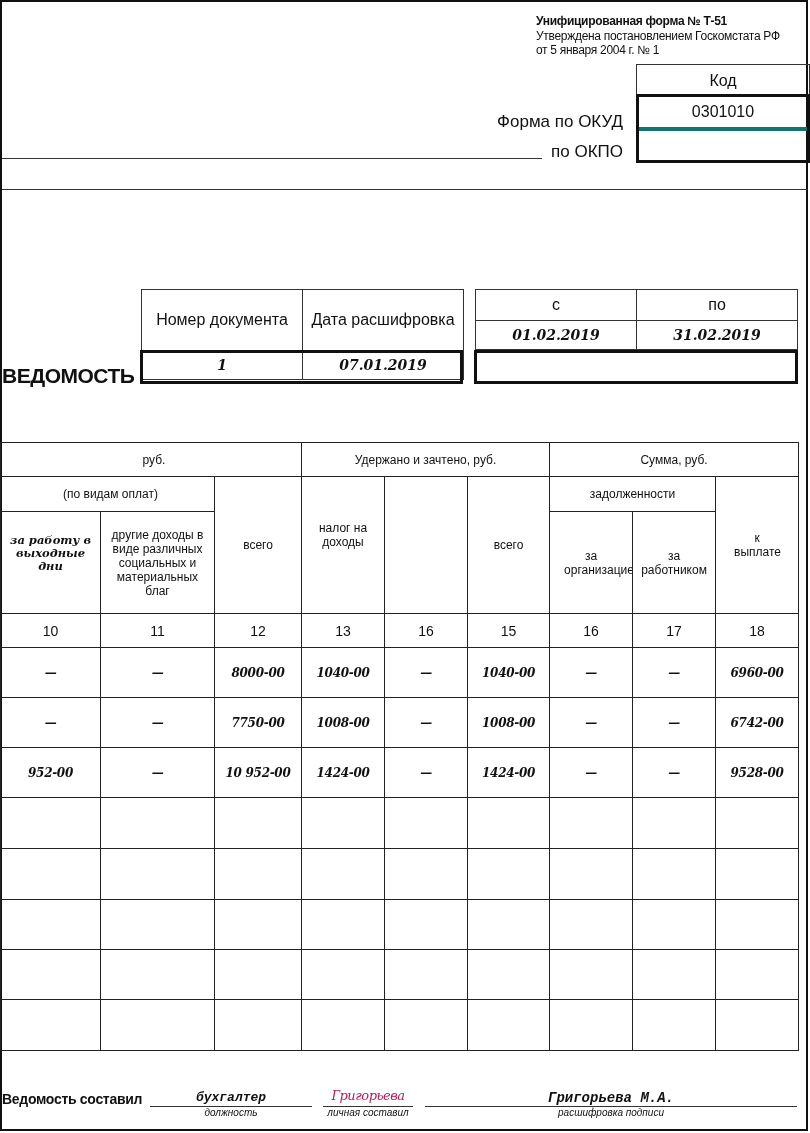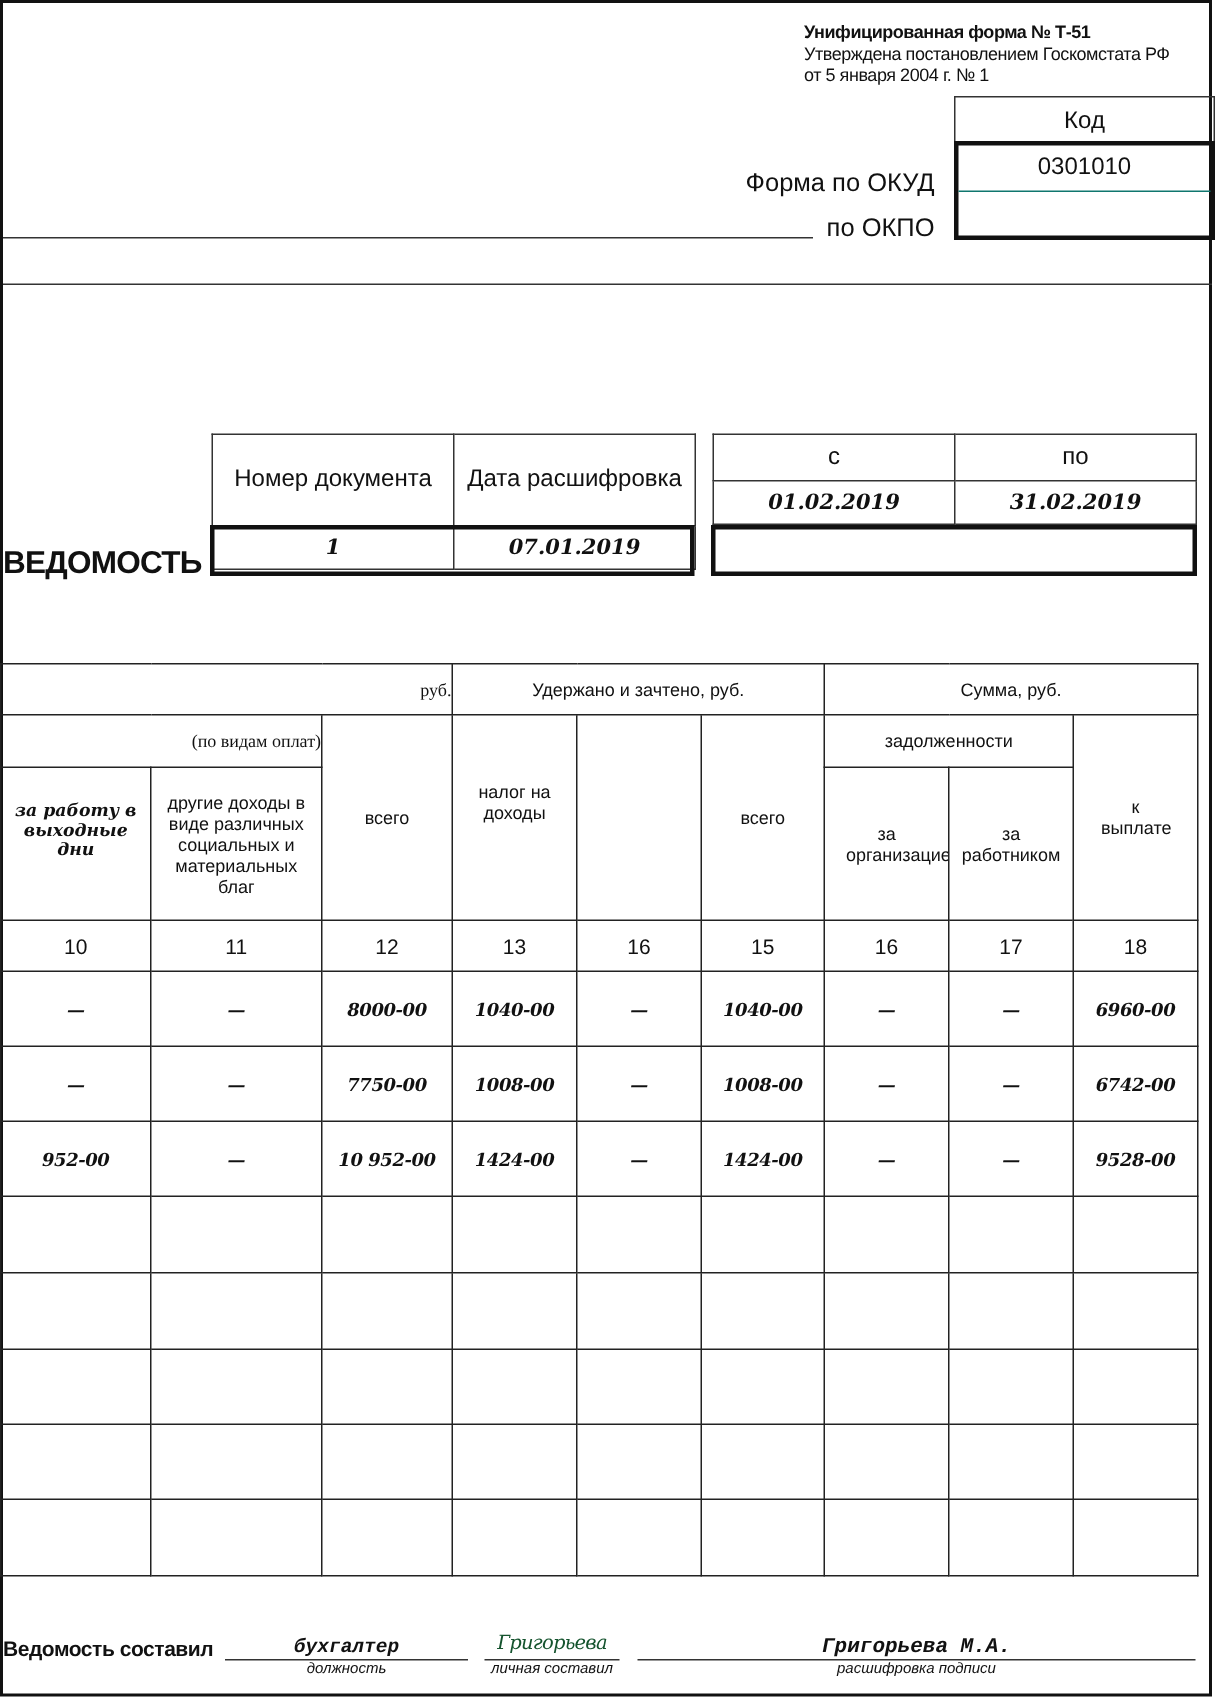--- a/index.html
+++ b/index.html
@@ -14,21 +14,21 @@
   
   .form-title { left:536px; top:14px; font-size:12px; font-weight:bold; letter-spacing:-0.3px; }
   .form-approved { left:536px; top:29px; font-size:12px; letter-spacing:-0.3px; }
   .form-date { left:536px; top:43px; font-size:12px; letter-spacing:-0.3px; }
 
   
   .kod-box { left:636px; top:64px; width:174px; }
   .kod-head { height:30px; border:1px solid #333; border-bottom:none; box-sizing:border-box;
               text-align:center; font-size:16px; line-height:32px; }
   .kod-body { border:3px solid #111; }
-  .kod-cell { height:30px; text-align:center; font-size:16px; line-height:30px; border-bottom:1px solid #0f766e; }
+  .kod-cell { height:30px; text-align:center; font-size:16px; line-height:30px; border-bottom:4px solid #0f766e; }
   .kod-cell:last-child { border-bottom:none; height:29px; }
   .kod-cell.it { font-family:"DejaVu Serif", serif; font-style:italic; font-weight:bold; font-size:15px; }
 
   .lbl-okud { right:187px; top:112px; font-size:17px; }
   .lbl-okpo { right:187px; top:142px; font-size:17px; }
 
   
   .vedomost { left:2px; top:364px; font-size:21px; font-weight:bold; letter-spacing:-0.5px; }
   table { border-collapse:collapse; }
   .doc-tbl { position:absolute; left:141px; top:289px; }
@@ -40,30 +40,30 @@
   .per-tbl { position:absolute; left:475px; top:289px; }
   .per-tbl td { border:1px solid #333; text-align:center; padding:0; }
   .per-tbl .h1 { height:30px; font-size:16px; }
   .per-tbl .h2 { height:30px; font-size:16px; }
   .per-tbl .v { height:28px; font-size:14px; }
 
   
   .main-tbl { position:absolute; left:0; top:442px; width:798px; table-layout:fixed; }
   .main-tbl td { border:1px solid #222; border-width:1.5px; text-align:center; vertical-align:middle; padding:0;
                  font-size:12px; line-height:14px; overflow:hidden; }
-  .main-tbl td.left { text-align:right; padding-left:6px;font-family:Liberation Serif, serif; }
+  .main-tbl td.left { text-align:center; padding-left:6px; }
   .main-tbl .num td { font-size:14px; }
   .main-tbl .data td { font-family:"DejaVu Serif", serif; font-style:italic; font-weight:bold; font-size:12px; letter-spacing:-0.3px; }
   .main-tbl td.hit { font-family:"DejaVu Serif", serif; font-style:italic; font-weight:bold; font-size:11.5px; line-height:13px; }
 
   
   .foot-lbl { left:2px; top:1091px; font-size:14px; font-weight:bold; letter-spacing:-0.3px; }
   .foot-val { font-family:Liberation Mono, monospace; font-style:italic; font-weight:bold; font-size:13px; text-align:center; }
   .foot-cap { font-size:10px; font-style:italic; text-align:center; }
-  .sig { font-family:"DejaVu Serif", serif; font-style:italic; font-size:13px; color:#14532d; text-align:center; letter-spacing:-0.5px; }
+  .sig { font-family:"DejaVu Serif", serif; font-style:italic; font-size:13px; color:#be185d; text-align:center; letter-spacing:-0.5px; }
 </style>
 </head>
 <body>
 
 <div class="page"></div>
 
 <div class="abs form-title">Унифицированная форма № Т-51</div>
 <div class="abs form-approved">Утверждена постановлением Госкомстата РФ</div>
 <div class="abs form-date">от 5 января 2004 г. № 1</div>
 

